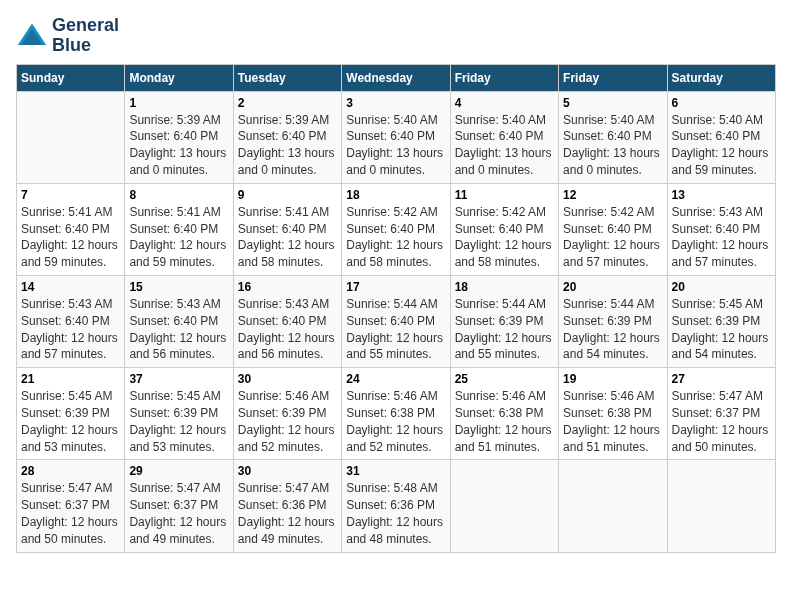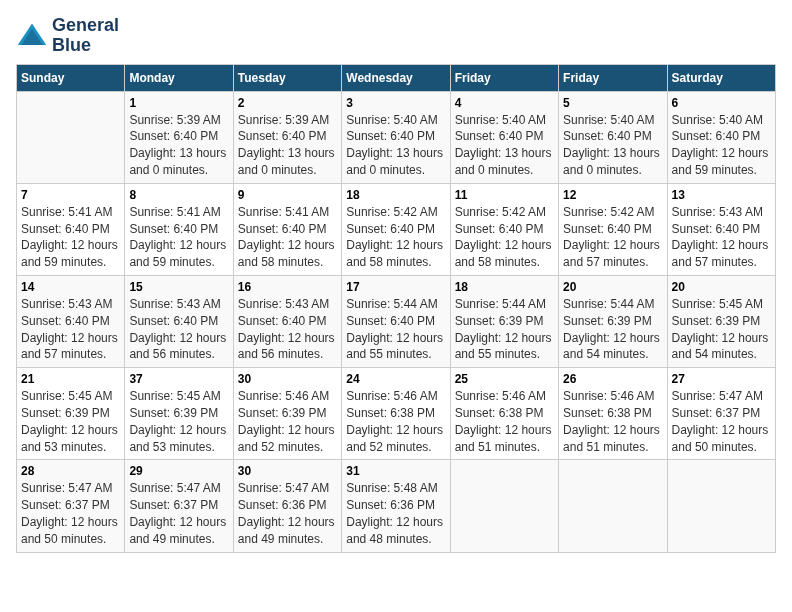--- a/index.html
+++ b/index.html
@@ -214,21 +214,21 @@
         </td>
         <td>
           <span class="day-number">24</span>
           <div class="day-info">Sunrise: 5:46 AM<br>Sunset: 6:38 PM<br>Daylight: 12 hours and 52 minutes.</div>
         </td>
         <td>
           <span class="day-number">25</span>
           <div class="day-info">Sunrise: 5:46 AM<br>Sunset: 6:38 PM<br>Daylight: 12 hours and 51 minutes.</div>
         </td>
         <td>
-          <span class="day-number">26</span>
+          <span class="day-number">19</span>
           <div class="day-info">Sunrise: 5:46 AM<br>Sunset: 6:38 PM<br>Daylight: 12 hours and 51 minutes.</div>
         </td>
         <td>
           <span class="day-number">27</span>
           <div class="day-info">Sunrise: 5:47 AM<br>Sunset: 6:37 PM<br>Daylight: 12 hours and 50 minutes.</div>
         </td>
       </tr>
       <tr>
         <td>
           <span class="day-number">28</span>

